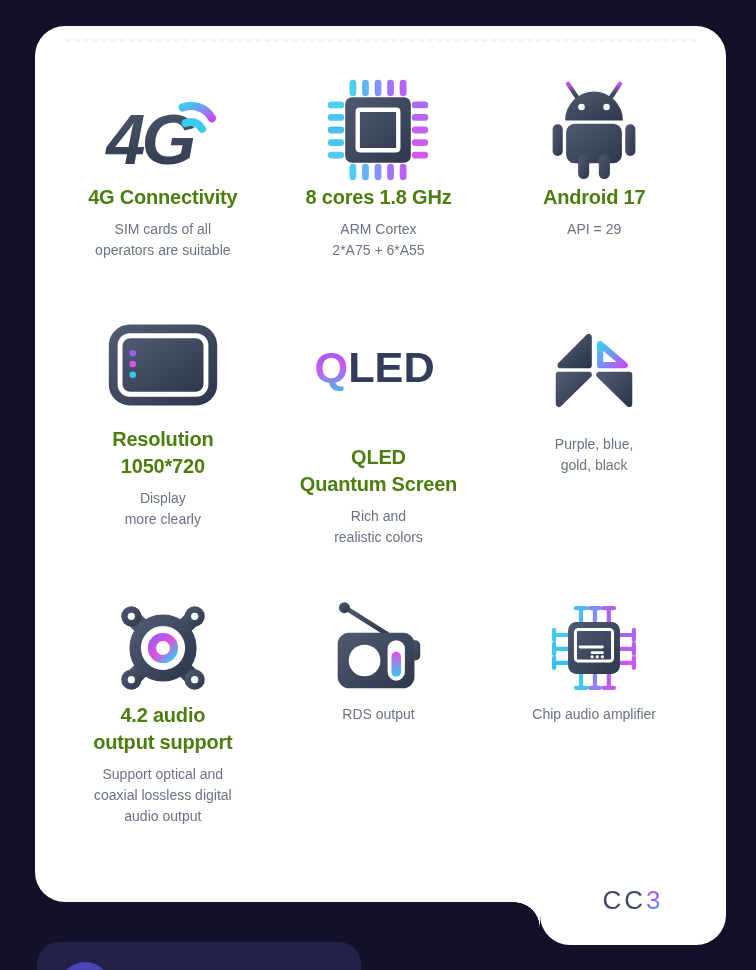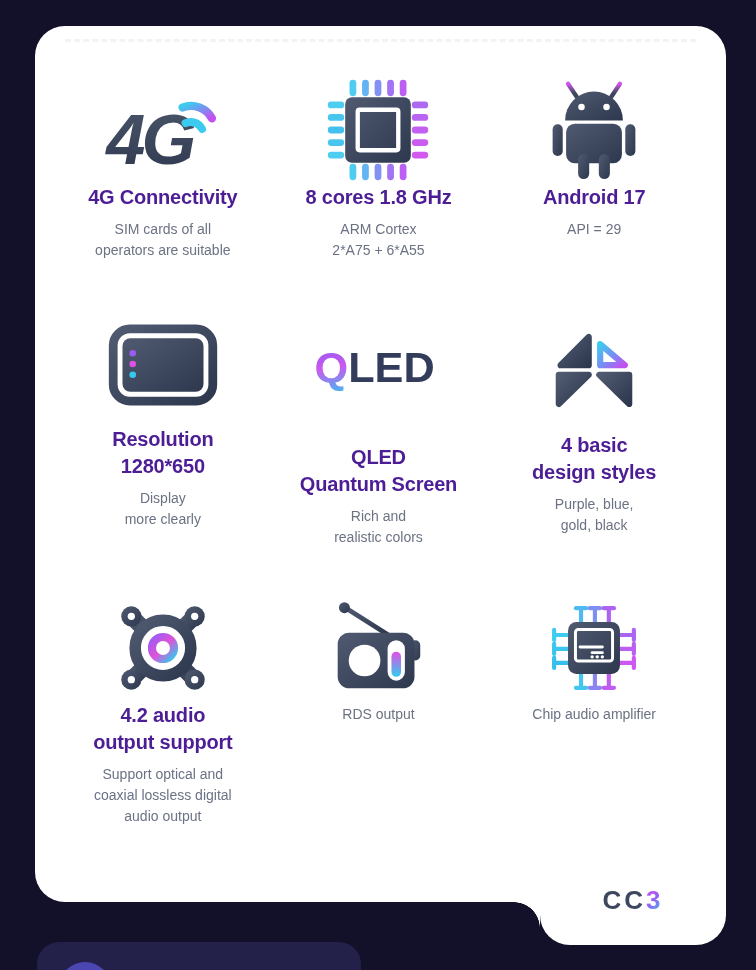--- a/index.html
+++ b/index.html
@@ -27,40 +27,40 @@
     display:grid;
     grid-template-columns:1fr 1fr 1fr;
     grid-template-rows:242px 276px auto;
     padding:56px 24px 0 20px;
   }
   .cell { display:flex; flex-direction:column; align-items:center; text-align:center; }
   .icon-slot { height:96px; display:flex; align-items:center; justify-content:center; overflow:visible; }
   .cell.r2 .icon-slot { align-items:flex-start; }
   .title {
     margin-top:6px; font-size:20px; line-height:27px; font-weight:bold;
-    color:#4c1d95; white-space:pre-line; letter-spacing:-0.2px;
+    color:#4d7c0f; white-space:pre-line; letter-spacing:-0.2px;
   }
   .cell.r2 .title, .cell.r3 .title { min-height:54px; }
   .subtitle {
     margin-top:8px; font-size:14px; line-height:21px;
     color:#6b7283; white-space:pre-line;
   }
 
   
   .logo-tab {
     position:absolute; right:0; bottom:-43px; width:186px; height:86px;
     background:#ffffff; border-radius:0 0 30px 30px;
   }
   .logo-tab::before { 
     content:""; position:absolute; left:-26px; top:43px; width:26px; height:26px;
     background:radial-gradient(circle 26px at 0 100%, rgba(0,0,0,0) 25.5px, #ffffff 26px);
   }
   .brand-logo {
     position:absolute; left:0; right:0; top:26px; text-align:center;
-    font-size:26px; font-weight:bold; letter-spacing:3px; color:#3d4760;
+    font-size:26px; font-weight:normal; letter-spacing:3px; color:#3d4760;
   }
   .brand-logo .grad3 {
     background:linear-gradient(135deg, #d355ee 10%, #9a5cf5 45%, #3ac2ee 90%);
     -webkit-background-clip:text; background-clip:text; color:transparent;
   }
 
   
   .next-card {
     position:absolute; left:37px; top:942px; width:324px; height:70px;
     background:#232049; border-radius:22px;
@@ -190,21 +190,21 @@
         <div class="icon-slot">
           <svg width="110" height="82" viewBox="0 0 112 84">
             <rect x="5" y="5" width="102" height="74" rx="17" fill="none" stroke="url(#gSlate)" stroke-width="9"></rect>
             <rect x="14.5" y="14.5" width="83" height="55" rx="8" fill="url(#gSlate)"></rect>
             <circle cx="25" cy="30" r="3.4" fill="#9a5cf2"></circle>
             <circle cx="25" cy="41" r="3.4" fill="#dd52e2"></circle>
             <circle cx="25" cy="52" r="3.4" fill="#36c8ee"></circle>
           </svg>
         </div>
         <div class="title">Resolution
-1280*650</div>
+1050*720</div>
         <div class="subtitle">Display
 more clearly</div>
       </div>
 
       <div class="cell r2">
         <div class="icon-slot" style="padding-top:18px">
           <svg width="132" height="50" viewBox="0 0 136 52">
             <text class="svgtxt" x="2" y="42" font-size="45" font-weight="bold">
               <tspan fill="url(#gQ)">Q</tspan><tspan fill="#333d5b">LED</tspan>
             </text>
@@ -218,22 +218,20 @@
 
       <div class="cell r2">
         <div class="icon-slot" style="padding-top:6px">
           <svg width="88" height="88" viewBox="0 0 100 100">
             <path d="M44,8 L44,40 L12,40 Z" fill="url(#gSlate)" stroke="url(#gSlate)" stroke-width="7" stroke-linejoin="round"></path>
             <path d="M57,16 L85,40 L57,40 Z" fill="none" stroke="url(#gTri)" stroke-width="7" stroke-linejoin="round"></path>
             <path d="M10,51 L44,51 L10,84 Z" fill="url(#gSlate)" stroke="url(#gSlate)" stroke-width="7" stroke-linejoin="round"></path>
             <path d="M56,51 L90,51 L90,84 Z" fill="url(#gSlate)" stroke="url(#gSlate)" stroke-width="7" stroke-linejoin="round"></path>
           </svg>
         </div>
-        <div class="title">4 basic
-design styles</div>
         <div class="subtitle">Purple, blue,
 gold, black</div>
       </div>
 
       <div class="cell r3">
         <div class="icon-slot">
           <svg width="96" height="96" viewBox="0 0 100 100">
             <line x1="20" y1="20" x2="36" y2="36" stroke="url(#gSlate)" stroke-width="17"></line>
             <line x1="80" y1="20" x2="64" y2="36" stroke="url(#gSlate)" stroke-width="17"></line>
             <line x1="20" y1="80" x2="36" y2="64" stroke="url(#gSlate)" stroke-width="17"></line>

